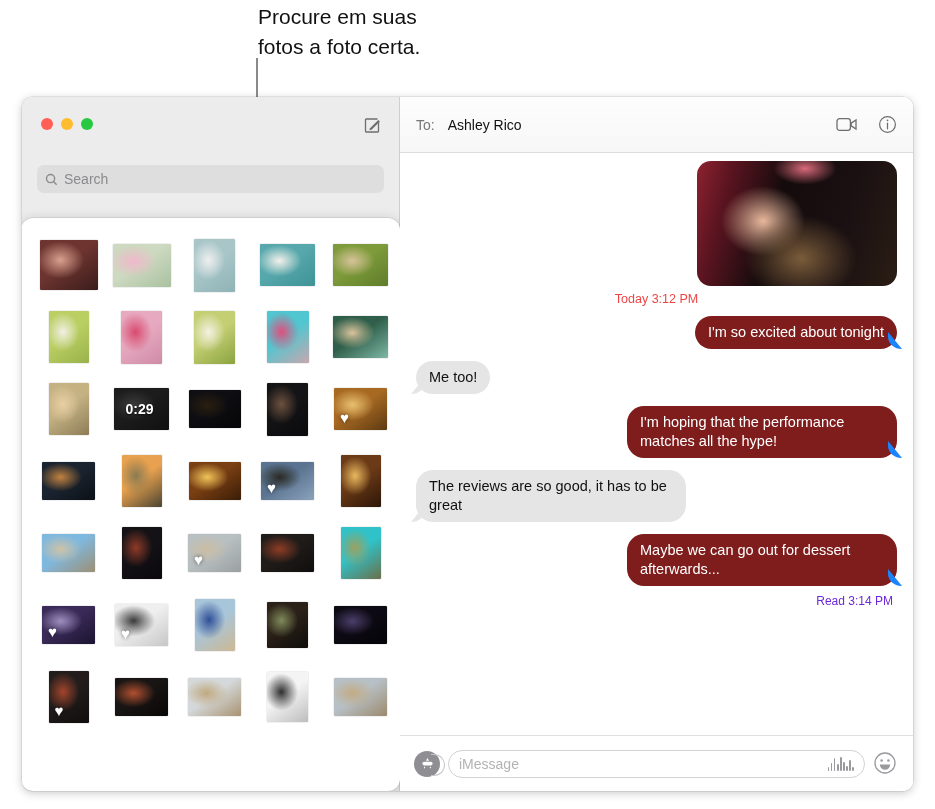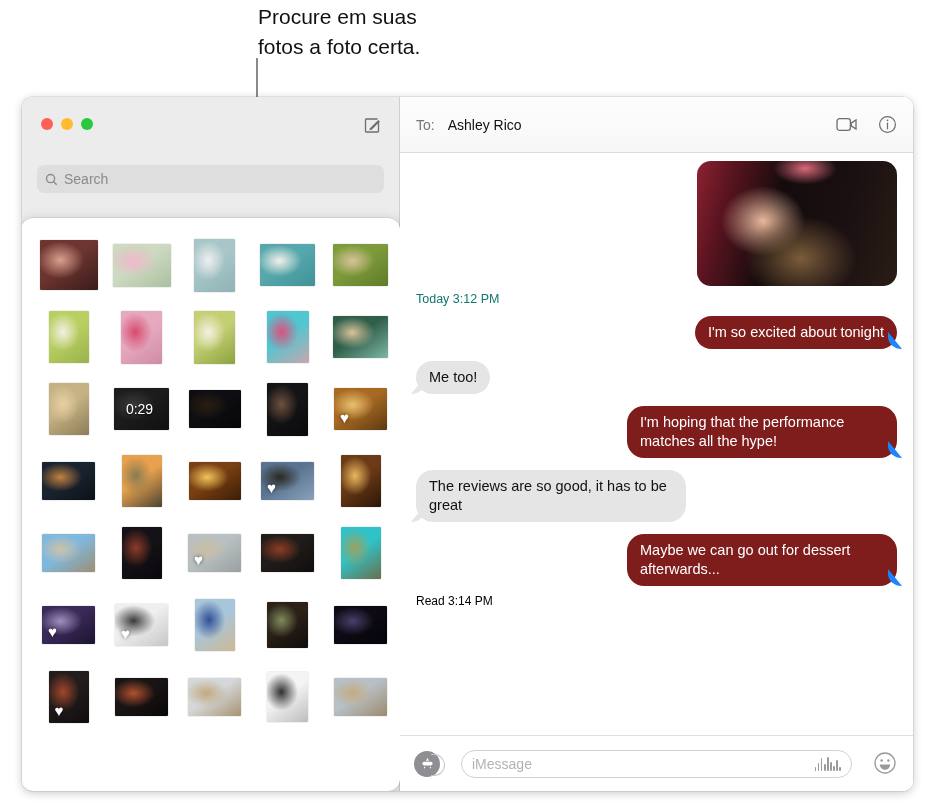--- a/index.html
+++ b/index.html
@@ -96,21 +96,21 @@
   }
   .badge-heart {
     position: absolute; left: 6px; bottom: 5px;
     font-size: 15px; color: #fff; line-height: 1;
     text-shadow: 0 0 4px rgba(0,0,0,.55);
   }
   .badge-time {
     position: absolute; right: 4px; left: 0; top: 50%;
     transform: translateY(-50%);
     text-align: center;
-    color: #fff; font-size: 14px; font-weight: normal;
+    color: #fff; font-size: 14px; font-weight: bold;
     text-shadow: 0 1px 2px rgba(0,0,0,.8);
   }
 
   
   .conv { flex: 1; height: 100%; position: relative; background: #fff; display: flex; flex-direction: column; }
   .conv-head {
     height: 56px; flex: 0 0 56px;
     background: linear-gradient(180deg,#fdfdfd,#f7f7f7);
     border-bottom: 1px solid #dcdcdc;
     display: flex; align-items: center; padding: 0 16px;
@@ -137,32 +137,32 @@
     border-bottom-left-radius: 16px 14px;
     clip-path: polygon(0 0, 100% 100%, 0 100%);
   }
   .bubble.in::after {
     content: ""; position: absolute; left: -5px; bottom: 0;
     width: 14px; height: 17px;
     background: #e6e5e5;
     border-bottom-right-radius: 16px 14px;
     clip-path: polygon(100% 0, 100% 100%, 0 100%);
   }
-  .timestamp { text-align: left; color: #0f766e; font-size: 12.5px; margin: 4px 0 10px 0; }
-  .readreceipt { text-align: left; color: #000000; font-size: 12px; margin: -4px 4px 6px 0; }
+  .timestamp { text-align: center; color: #ef4444; font-size: 12.5px; margin: 4px 0 10px 0; }
+  .readreceipt { text-align: right; color: #6d28d9; font-size: 12px; margin: -4px 4px 6px 0; }
   .photo-msg { display: flex; justify-content: flex-end; margin-bottom: 6px; }
   .photo-att {
     width: 200px; height: 125px;
     border-radius: 14px; overflow: hidden;
     position: relative;
   }
 
   .composer {
     flex: 0 0 56px; border-top: 1px solid #e0e0e0;
-    display: flex; align-items: center; gap: 21px; padding: 0 14px;
+    display: flex; align-items: center; gap: 8px; padding: 0 14px;
     background: #fff;
   }
   .appstore-btn {
     width: 26px; height: 26px; border-radius: 50%;
     background: #8e8e93; color: #fff;
     display: flex; align-items: center; justify-content: center;
     position: relative; flex: 0 0 26px;
   }
   .appstore-btn::after {
     content: ""; position: absolute; right: -5px; top: 3px;

